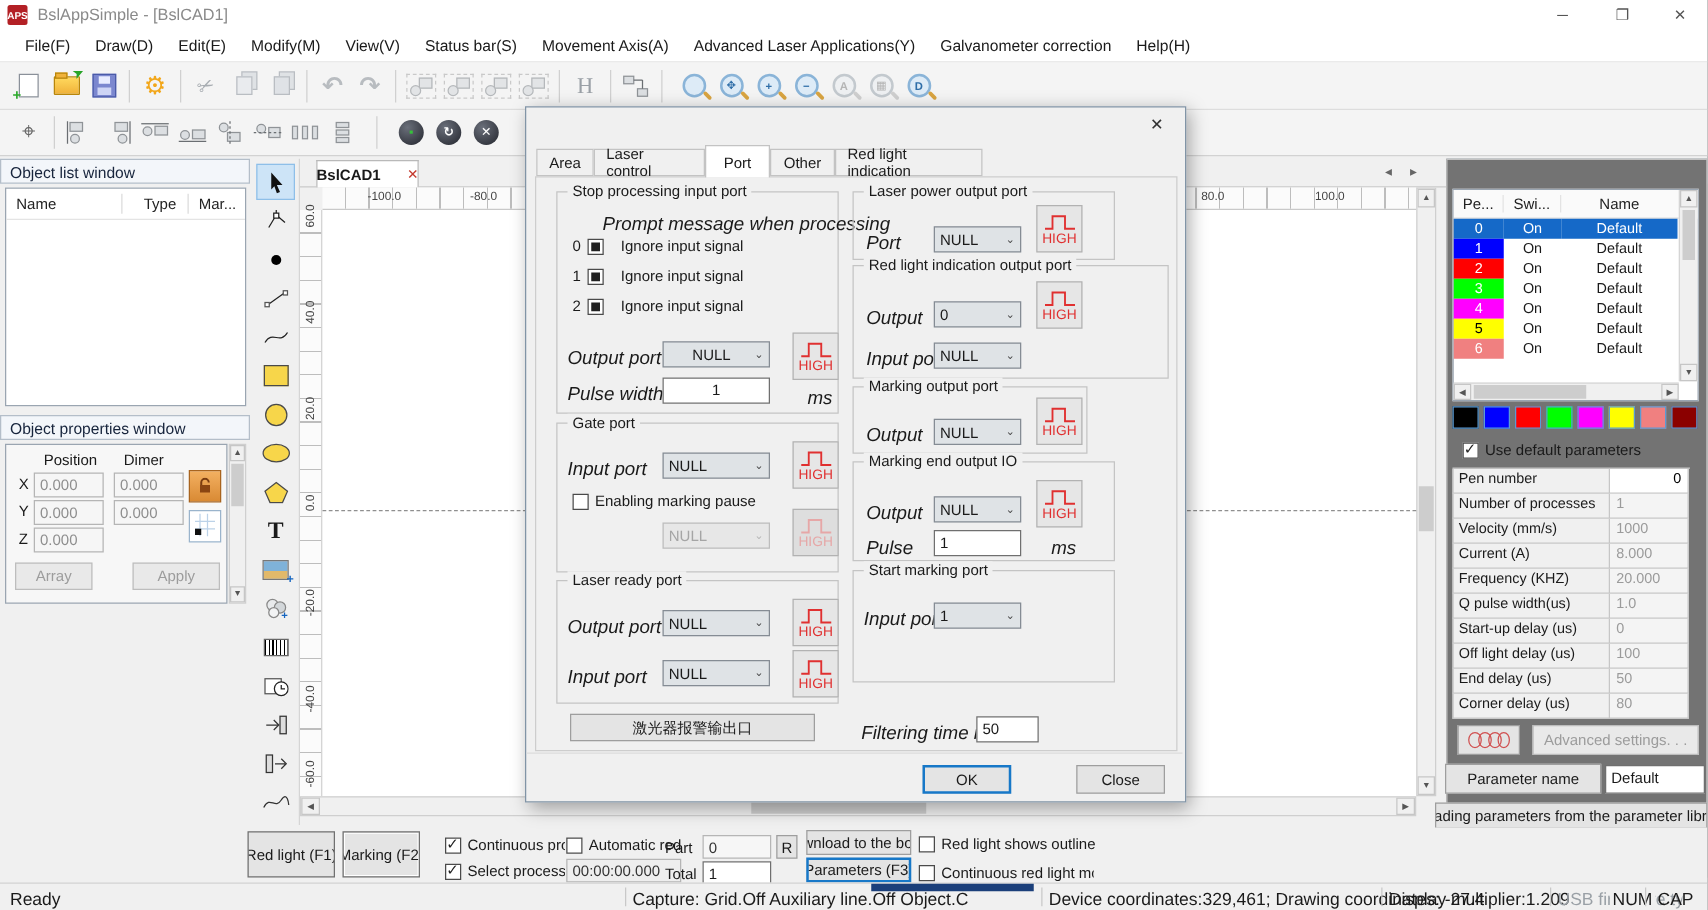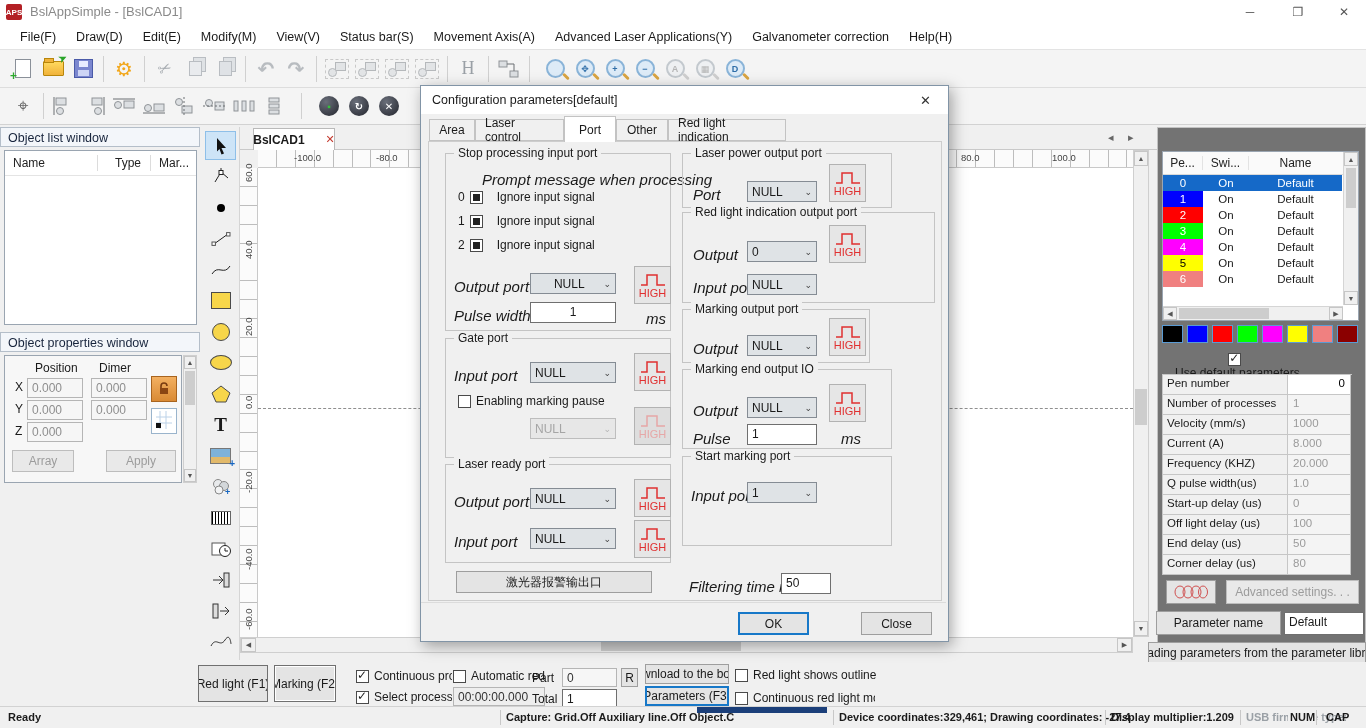--- a/index.html
+++ b/index.html
@@ -130,21 +130,21 @@
   .sw8{position:absolute;top:2px;width:21px;height:18px;border:1px solid #5a9bd4;box-sizing:border-box;}
   .parrow{display:flex;height:20px;}
   .plab{width:126px;background:#f0f0f0;border:1px solid #c6c6c6;border-top:none;box-sizing:border-box;
         padding:2px 0 0 4px;font-size:11.5px;white-space:nowrap;overflow:hidden;}
   .pval{position:relative;width:63px;background:#f4f4f4;border:1px solid #c6c6c6;border-top:none;border-left:none;
         box-sizing:border-box;padding:2px 15px 0 5px;font-size:11.5px;color:#9b9b9b;}
   .pval.first{background:#fff;color:#000;text-align:right;padding-right:5px;}
   
   .bbar{left:0;top:662px;width:1366px;height:44px;background:#f0f0f0;}
   .statusbar{left:0;top:706px;width:1366px;height:22px;background:#f0f0f0;border-top:1px solid #d2d2d2;box-sizing:border-box;}
-  .sitem{position:absolute;top:4px;font-size:11px;white-space:nowrap;font-weight:bold;}
+  .sitem{position:absolute;top:4px;font-size:14px;white-space:nowrap;}
   .ssep{position:absolute;top:3px;width:1px;height:15px;background:#c8c8c8;}
   .ckrow{position:absolute;display:flex;align-items:center;}
   .dash-h{position:absolute;border-top:1px dashed #8f8f8f;}
 </style>
 </head>
 <body>
 
 <div id="app">
 
   <div class="abs titlebar">
@@ -520,21 +520,20 @@
     <div class="sthumb" style="left:1px;top:238px;width:12px;height:36px;"></div>
     <div class="sbtn" style="left:0;bottom:0;width:14px;height:15px;">▼</div>
   </div>
   <div class="abs scroll" style="left:240px;top:637px;width:893px;height:16px;z-index:1;">
     <div class="sbtn" style="left:0;top:0;width:15px;height:14px;">◀</div>
     <div class="sthumb" style="left:360px;top:1px;width:140px;height:12px;"></div>
     <div class="sbtn" style="right:0;top:0;width:15px;height:14px;">▶</div>
   </div>
 
   <div class="abs dialog">
-    <div class="dlg-title">Configuration parameters[default]</div>
     <div class="dlg-close">✕</div>
 
     <div class="tab" style="left:8px;width:46px;">Area</div>
     <div class="tab" style="left:54px;width:89px;">Laser control</div>
     <div class="tab active" style="left:143px;width:52px;">Port</div>
     <div class="tab" style="left:195px;width:52px;">Other</div>
     <div class="tab" style="left:247px;width:118px;">Red light indication</div>
     <div class="tabpage"></div>
 
     <div class="gbox" style="left:24px;top:67px;width:226px;height:178px;text-align:center;">
@@ -772,21 +771,21 @@
       <span class="sw8 abs" style="left: 0px; background: rgb(0, 0, 0);"></span>
       <span class="sw8 abs" style="left: 25px; background: rgb(0, 0, 255);"></span>
       <span class="sw8 abs" style="left: 50px; background: rgb(255, 0, 0);"></span>
       <span class="sw8 abs" style="left: 75px; background: rgb(0, 255, 0);"></span>
       <span class="sw8 abs" style="left: 100px; background: rgb(255, 0, 255);"></span>
       <span class="sw8 abs" style="left: 125px; background: rgb(255, 255, 0);"></span>
       <span class="sw8 abs" style="left: 150px; background: rgb(240, 128, 128);"></span>
       <span class="sw8 abs" style="left: 175px; background: rgb(139, 0, 0);"></span>
     </div>
 
-    <div class="ckrow" style="left:12px;top:225px;flex-direction:column;">
+    <div class="ckrow" style="left:12px;top:225px;">
       <span class="chk on"></span>
       <span class="cklbl">Use default parameters</span>
     </div>
 
     <div class="abs" style="left:4px;top:246px;width:190px;border-top:1px solid #c6c6c6;">
       <div class="parrow">
           <div class="plab">Pen number</div>
         <div class="pval first">0</div>
         </div>
       <div class="parrow">

